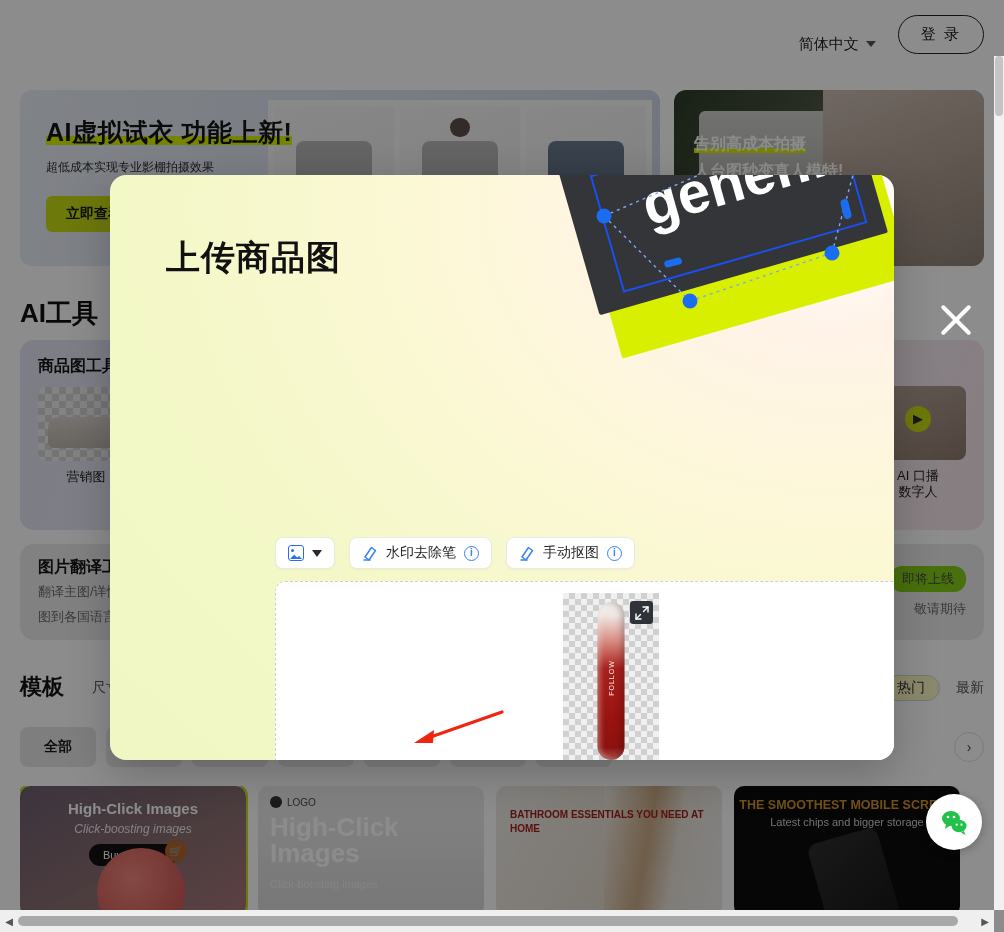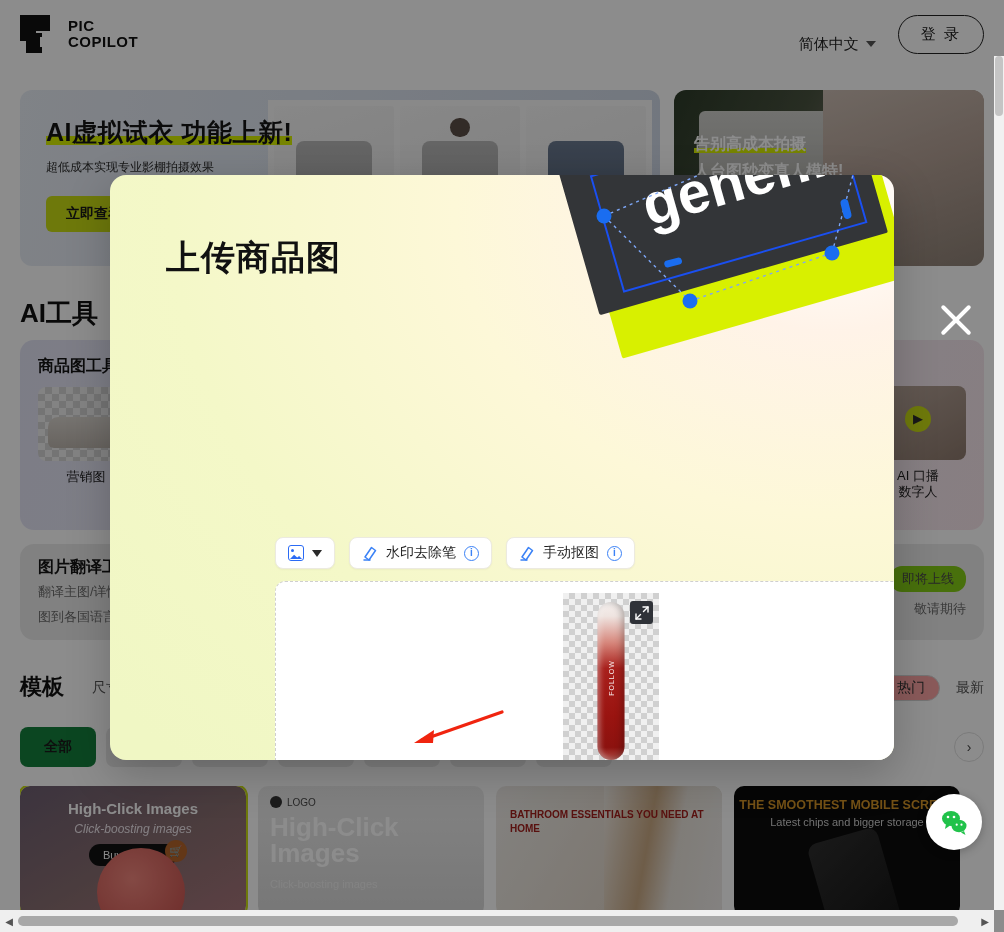--- a/index.html
+++ b/index.html
@@ -110,24 +110,24 @@
   .tc-right { margin-left:auto; text-align:right; }
   .badge { display:inline-block; background:#84cc16; color:#4a4a4a; font-size:13px;
            border-radius:12px; padding:4px 12px; }
   .tc-wait { font-size:13px; color:#6b6b6b; margin-top:8px; }
 
   
   #tpl-title { top:672px; font-size:22px; }
   .tpl-bar { position:absolute; left:92px; right:20px; top:676px; height:24px;
              display:flex; align-items:center; gap:16px; font-size:14px; color:#555; }
   .tpl-bar .sp { flex:1; }
-  .pill { border:1px solid #d4d4d4; border-radius:14px; padding:3px 14px; background:#fca5a5; color:#333; cursor:pointer; }
+  .pill { border:1px solid #d4d4d4; border-radius:14px; padding:3px 14px; background:#fef9c3; color:#333; cursor:pointer; }
   .chips { position:absolute; left:20px; right:20px; top:726px; height:42px; display:flex; gap:10px; align-items:center; }
   .chip { background:#e9e9e9; color:#333; font-size:14px; border-radius:8px; padding:11px 24px; cursor:pointer; white-space:nowrap; }
-  .chip.active { background:#15803d; color:#1b1b1b; font-weight:bold; }
+  .chip.active { background:#e5e5e5; color:#1b1b1b; font-weight:bold; }
   .chip-next { margin-left:auto; width:30px; height:30px; border-radius:50%; background:#fff;
                border:1px solid #e0e0e0; display:flex; align-items:center; justify-content:center;
                font-size:14px; color:#444; cursor:pointer; flex:none; }
 
   .tpl-row { position:absolute; left:20px; right:20px; top:786px; height:130px; display:flex; gap:12px; overflow:hidden; }
   .tpl { width:226px; flex:none; border-radius:10px; overflow:hidden; position:relative; }
   .tpl.sel { outline:2px solid #c8dc14; }
   .tpl1 { background:linear-gradient(150deg,#6e5f72,#8a6f72 55%,#a8767b); }
   .tpl2 { background:linear-gradient(180deg,#eeeeee,#d9d9d9); }
   .tpl3 { background:linear-gradient(120deg,#efece8 0%,#e6ded4 45%,#d7cabb 100%); }
@@ -215,32 +215,20 @@
   }
   .arrow-ann { position:absolute; left:128px; top:128px; width:100px; height:36px; }
 </style>
 </head>
 <body>
 
 <div id="root">
   <div class="page">
 
     <div class="header">
-      <div class="logo">
-        <div class="logo-mark">
-          <i class="lm1"></i>
-            <i class="lm2"></i>
-            <i class="lm3"></i>
-            <i class="lm4"></i>
-        </div>
-        <div>
-          <div class="logo-text">PIC</div>
-          <div class="logo-text">COPILOT</div>
-        </div>
-      </div>
       <div class="header-right">
         <div class="lang">
           <span>简体中文</span>
           <span class="chev"></span>
         </div>
         <button class="login-btn">登 录</button>
       </div>
     </div>
 
     <div class="banners">

